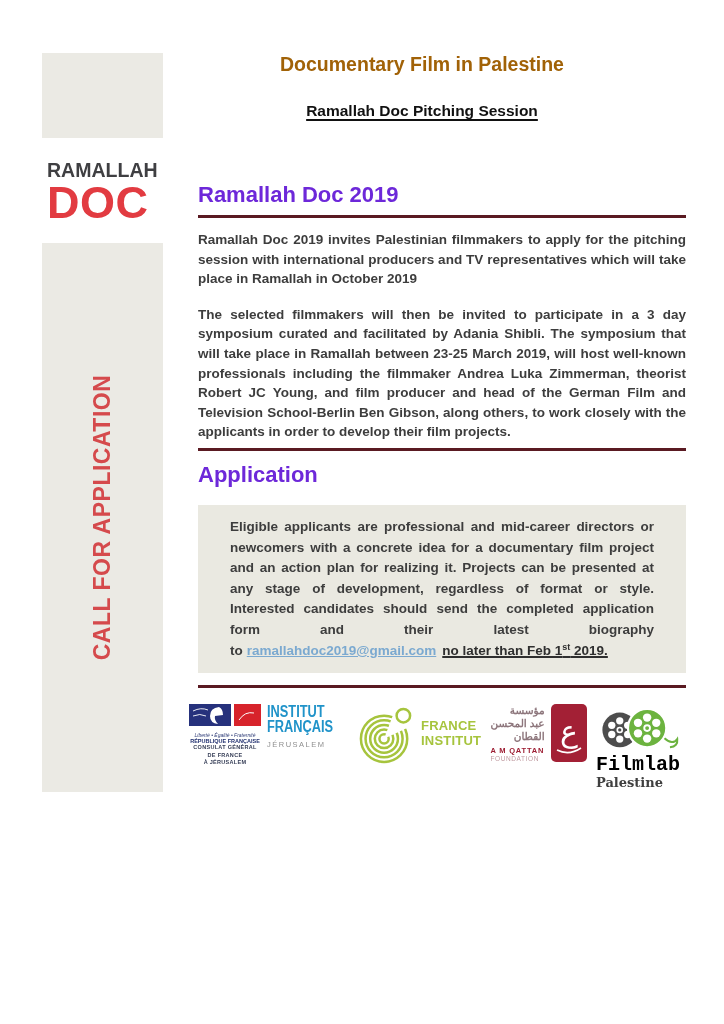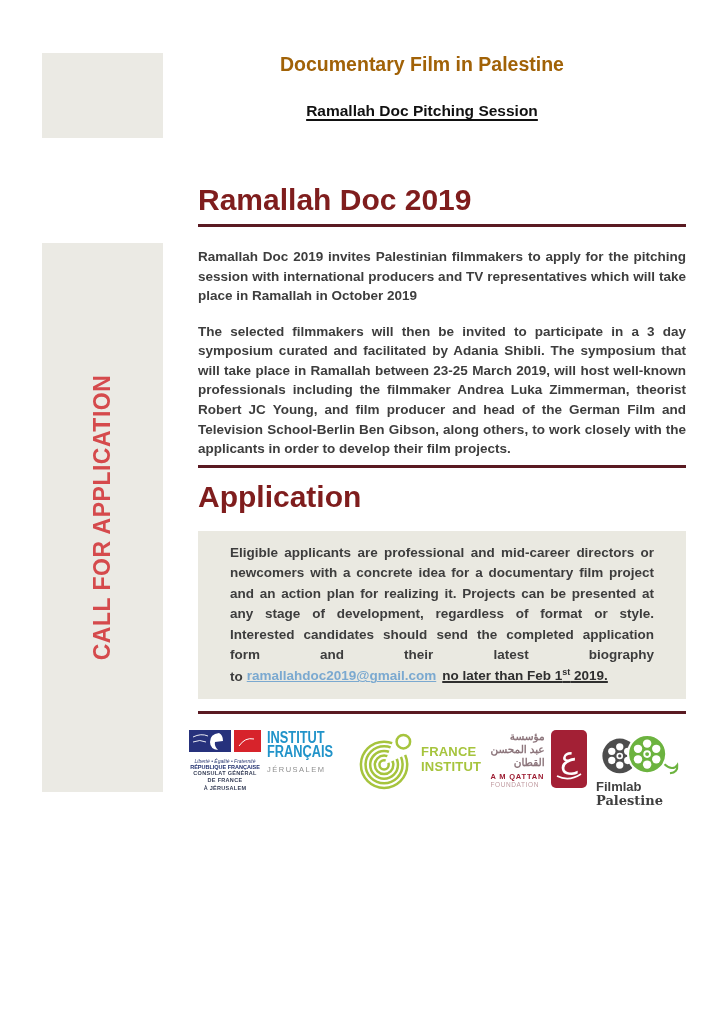--- a/index.html
+++ b/index.html
@@ -19,28 +19,28 @@
   .brand { position:absolute; left:47px; top:158px; width:121px; }
   .brand-top { font-size:21px; font-weight:bold; color:#3f3f42; letter-spacing:0px;
     transform:scaleX(0.93); transform-origin:left top; white-space:nowrap; }
   .brand-doc { font-size:45px; font-weight:800; color:#e23b41; line-height:0.95; letter-spacing:0.5px; }
   .vbar { position:absolute; left:42px; top:243px; width:121px; height:549px; background:#ebeae4;
     display:flex; align-items:center; justify-content:center; }
   .vbar-text { transform:rotate(-90deg); white-space:nowrap; font-size:23px; font-weight:bold;
     color:#d54a4c; letter-spacing:0.5px; }
   
   .main { position:absolute; left:198px; top:183px; width:488px; }
-  .sec-h { font-size:30px; font-weight:bold; color:#7f1d1d; line-height:1.1; }
+  .sec-h { font-size:22px; font-weight:bold; color:#6d28d9; line-height:1.1; }
   .rule { height:3px; background:#5a1a22; border:none; }
   .rule-1 { margin-top:8px; }
   .rule-2 { margin-top:6px; }
   .rule-3 { margin-top:12px; }
   .body-p { font-size:13.5px; font-weight:bold; line-height:1.45; text-align:justify;
     text-align-last:left; color:#3d3d3d; }
-  .p1 { margin-top:20px; }
+  .p1 { margin-top:12px; }
   .p2 { margin-top:16px; }
   .h-app { margin-top:12px; }
   .beige-box { margin-top:18px; background:#eae9e1; padding:12px 32px; }
   .beige-box .body-p { line-height:1.52; }
   .email-link { color:#7ba9d0; text-decoration:underline; text-decoration-thickness:1px;
     margin-left:4px; cursor:pointer; }
   .deadline { margin-left:6px; color:#2f2f2f; text-decoration:underline; text-decoration-thickness:1.5px; }
   .sup { vertical-align:super; font-size:9px; }
   .h-partners { margin-top:16px; }
   
@@ -62,35 +62,39 @@
   .goethe-block { gap:8px; align-items:center; }
   .goethe-name { color:#a6c43d; font-weight:bold; font-size:13px; line-height:1.15; letter-spacing:0.2px; }
   
   .qattan-block { gap:6px; align-items:flex-start; }
   .qattan-text { text-align:right; }
   .q-ar { font-size:10.5px; font-weight:bold; color:#8d767c; line-height:1.25; }
   .q-en { color:#9d1d32; font-size:7.5px; font-weight:bold; letter-spacing:0.8px; margin-top:3px; text-align:left; }
   .q-found { color:#c09aa0; font-size:6.5px; letter-spacing:0.6px; text-align:left; }
   
   .filmlab-block { flex-direction:column; align-items:flex-start; }
-  .fl-name { font-family:Liberation Sans, sans-serif; font-weight:bold; color:#404040; font-size:13px; line-height:1.05; }
+  .fl-name { font-family:Liberation Mono, monospace; font-weight:bold; color:#000000; font-size:20px; line-height:1.05; }
   .fl-sub  { font-family:"DejaVu Serif", serif; font-weight:bold; color:#3f3f3f; font-size:13px; }
 </style>
 </head>
 <body>
 
 <div class="page">
 
   <div class="header">
     <div class="doc-title">Documentary Film in Palestine</div>
     <div class="doc-subtitle">Ramallah Doc Pitching Session</div>
   </div>
 
   <div class="top-box"></div>
 
+  <div class="brand">
+    <div class="brand-top">RAMALLAH</div>
+    <div class="brand-doc">DOC</div>
+  </div>
 
   <div class="vbar">
     <span class="vbar-text">CALL FOR APPLICATION</span>
   </div>
 
   <div class="main">
 
     <h1 class="sec-h">Ramallah Doc 2019</h1>
     <div class="rule rule-1"></div>
 

